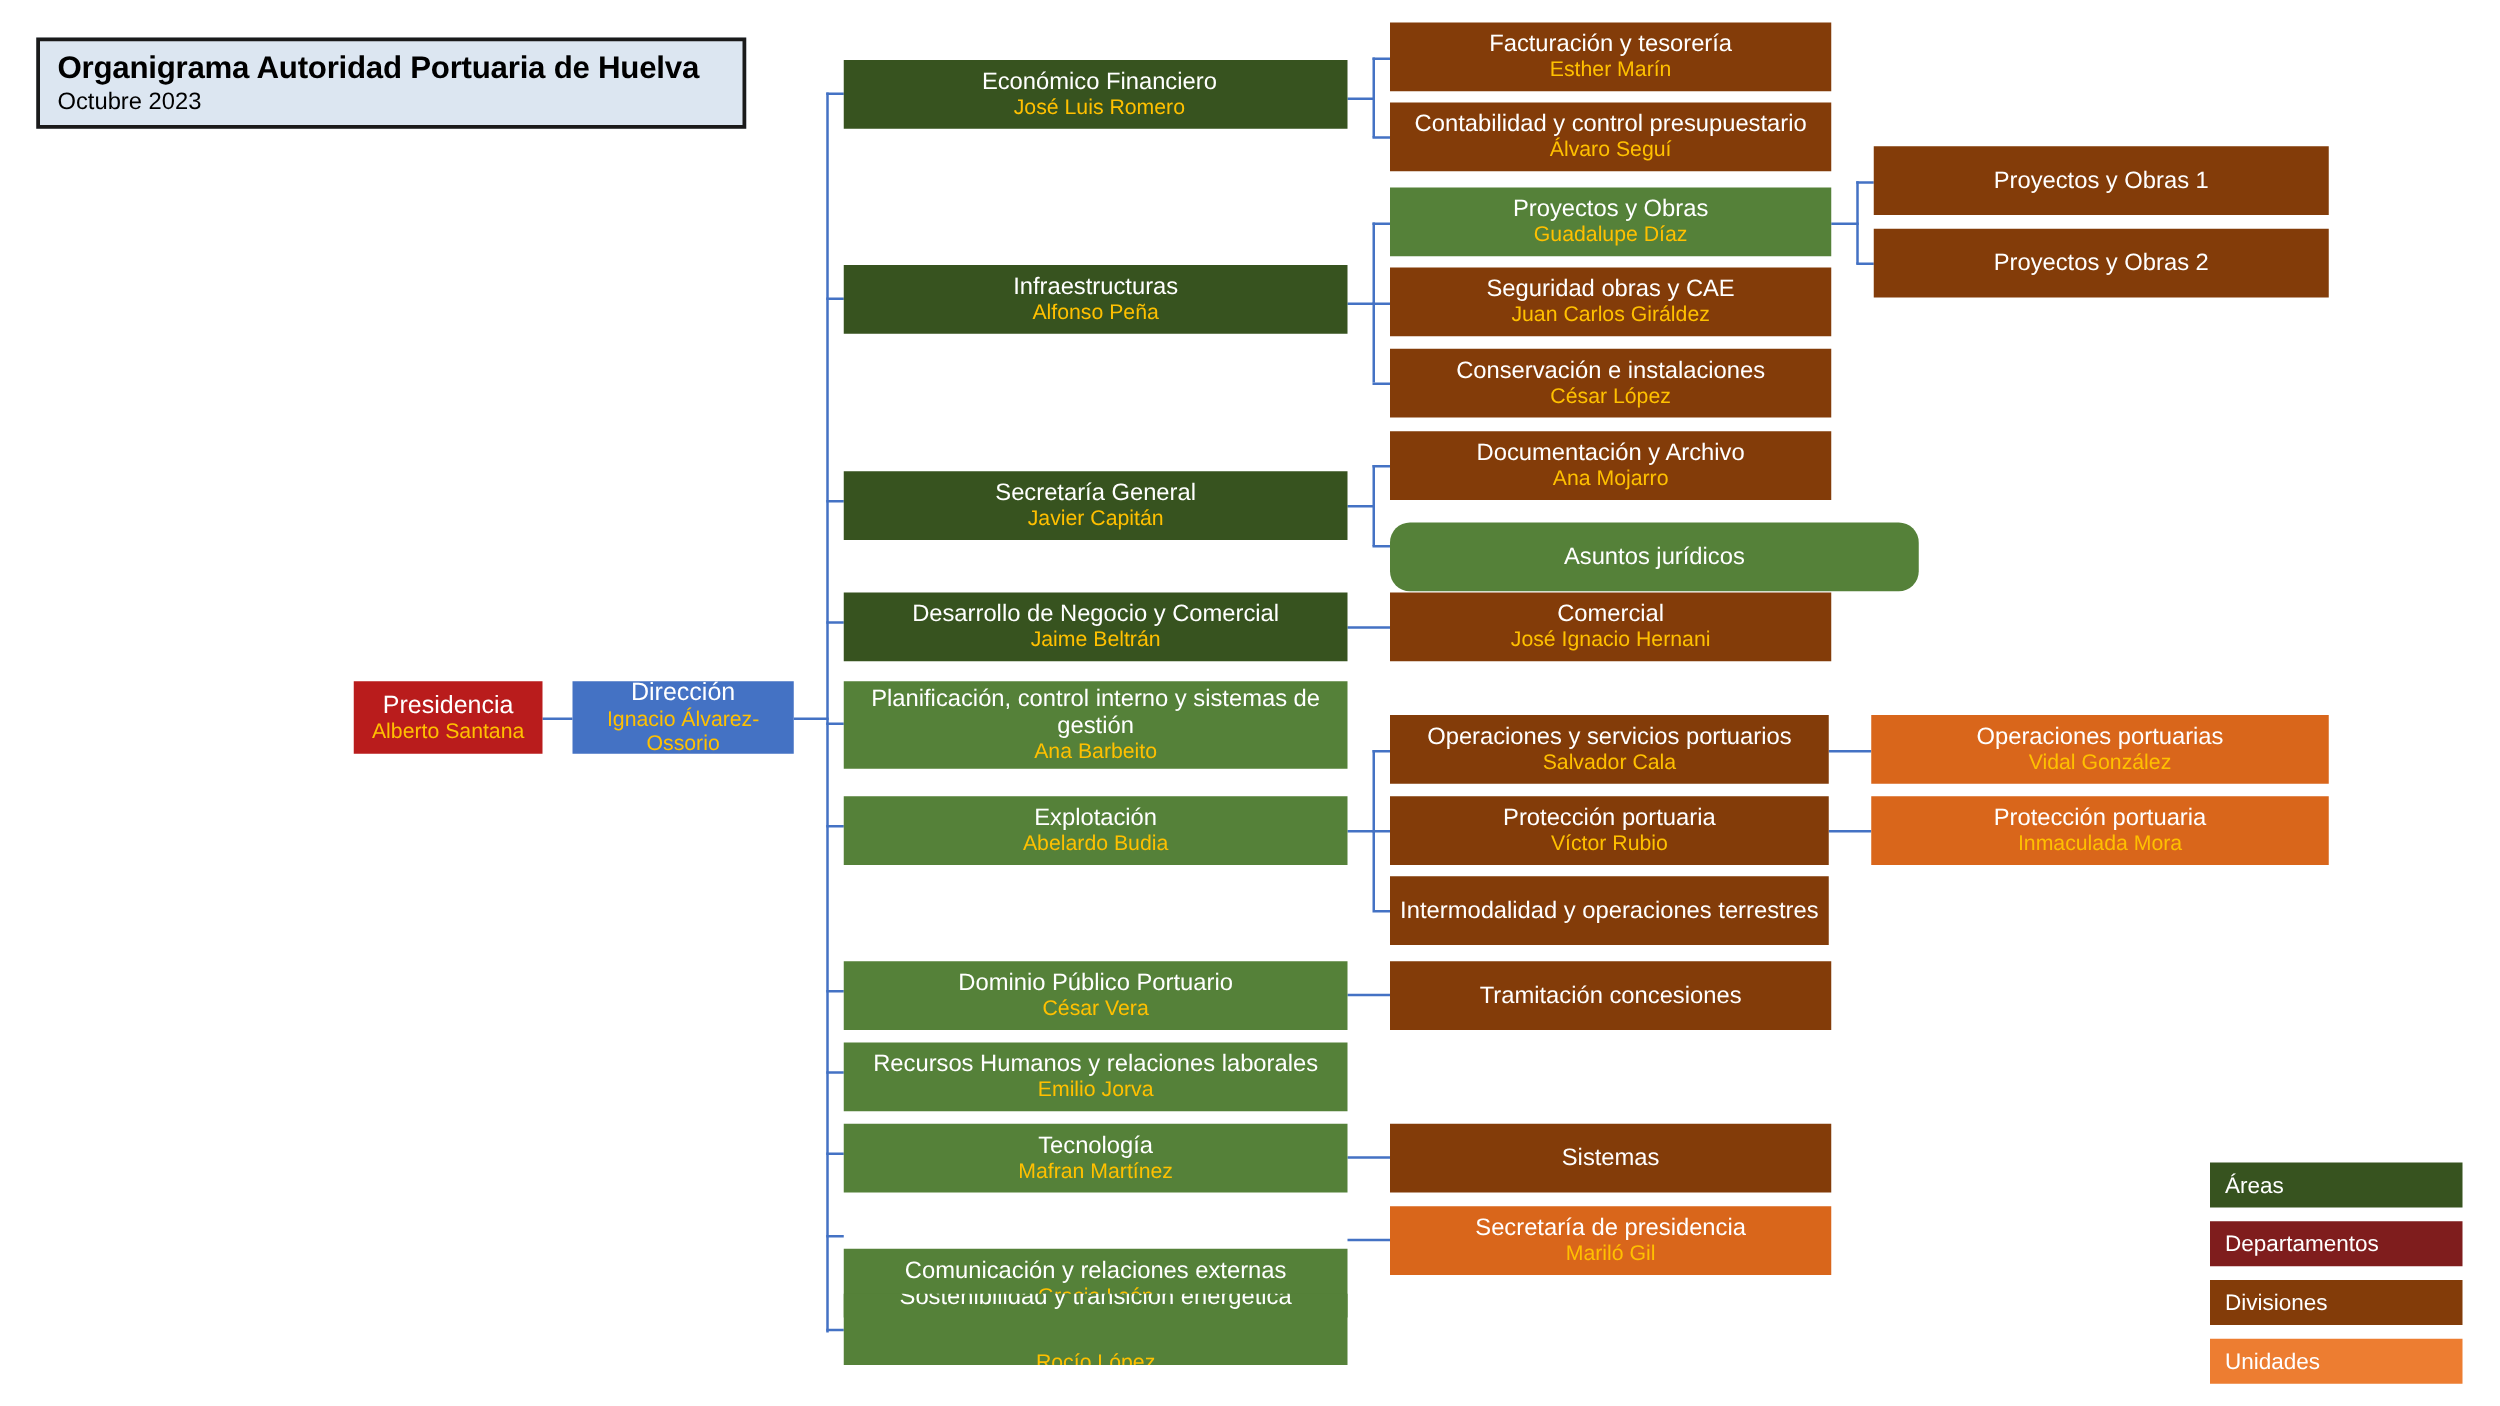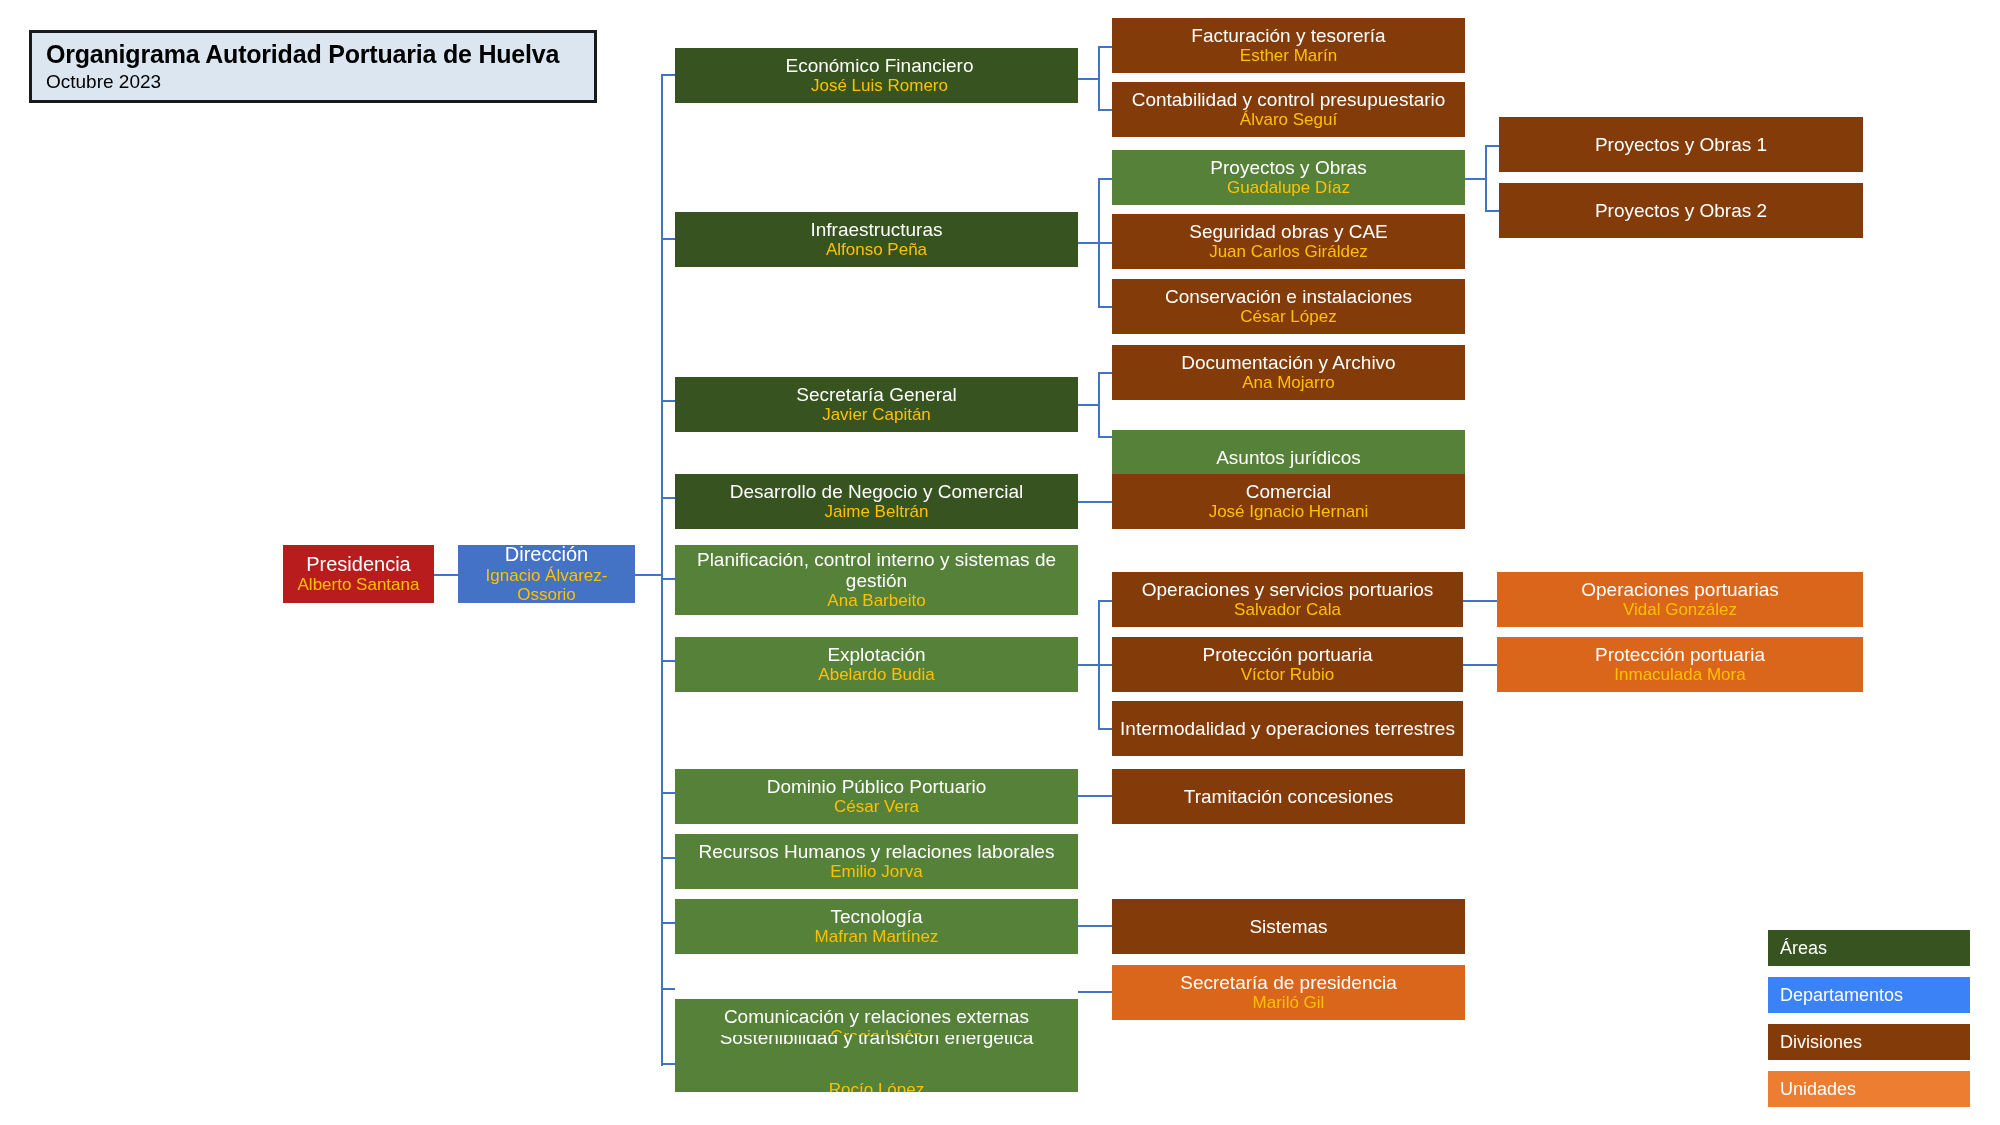--- a/index.html
+++ b/index.html
@@ -104,21 +104,21 @@
     margin-bottom: 11px;
     display: flex;
     align-items: center;
     padding-left: 12px;
     box-sizing: border-box;
     color: #ffffff;
     font-size: 18px;
   }
   .legend-item:last-child { margin-bottom: 0; }
   .lg-areas  { background: #37531f; }
-  .lg-dept   { background: #3b82f6; }
+  .lg-dept   { background: #7f1d1d; }
   .lg-div    { background: #833c09; }
   .lg-unit   { background: #ed7d31; }
 </style>
 </head>
 <body>
 
 <div id="canvas">
 
   <div class="title-box">
     <div class="title-main">Organigrama Autoridad Portuaria de Huelva</div>
@@ -270,21 +270,21 @@
   <div class="node lv-div" style="left:1112px; top:279px; width:353px; height:55px;">
     <div class="n-title">Conservación e instalaciones</div>
     <div class="n-person">César López</div>
   </div>
 
   <div class="node lv-div" style="left:1112px; top:345px; width:353px; height:55px;">
     <div class="n-title">Documentación y Archivo</div>
     <div class="n-person">Ana Mojarro</div>
   </div>
 
-  <div class="node lv-dept single" style="left:1112px; top:430px; width:353px; height:55px;">
+  <div class="node lv-dept single" style="left:1112px; top:418px; width:423px; height:55px;border-radius:16px;">
     <div class="n-title">Asuntos jurídicos</div>
   </div>
 
   <div class="node lv-div" style="left:1112px; top:474px; width:353px; height:55px;">
     <div class="n-title">Comercial</div>
     <div class="n-person">José Ignacio Hernani</div>
   </div>
 
   <div class="node lv-div" style="left:1112px; top:572px; width:351px; height:55px;">
     <div class="n-title">Operaciones y servicios portuarios</div>

